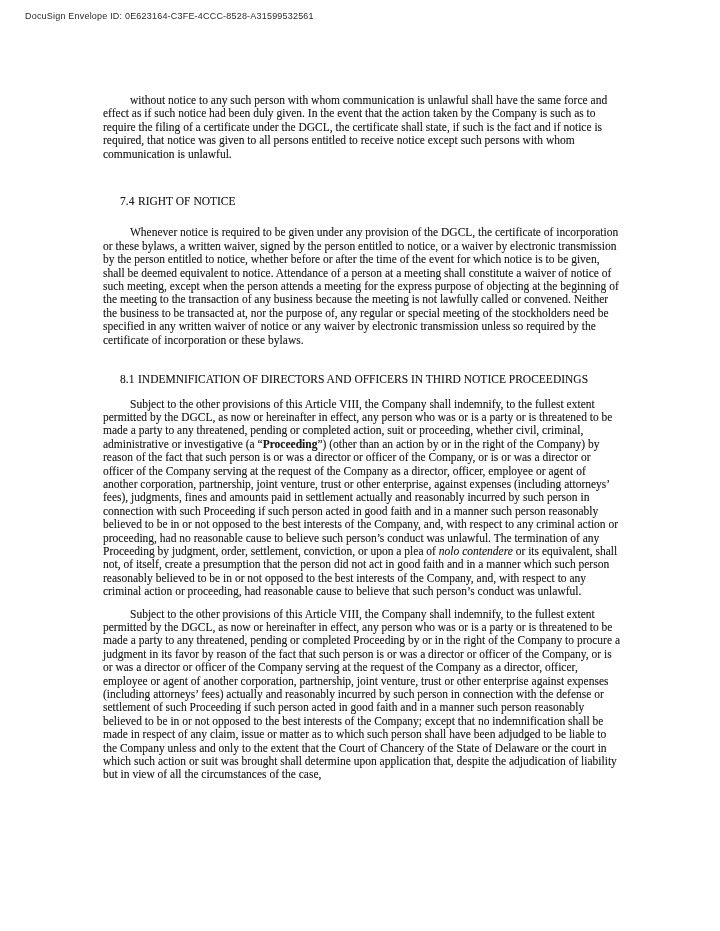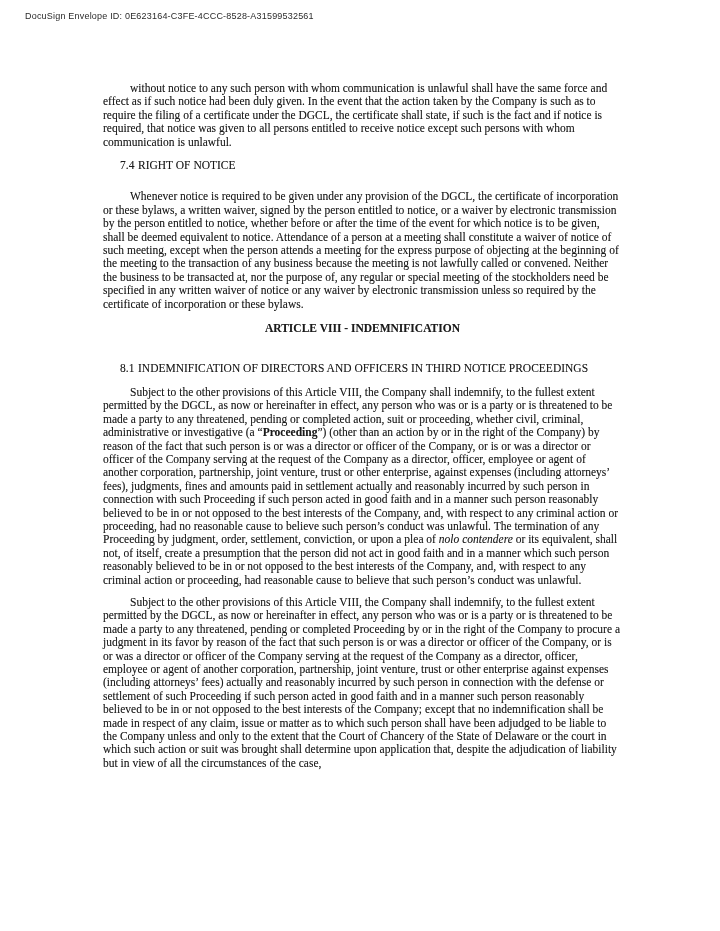--- a/index.html
+++ b/index.html
@@ -39,22 +39,22 @@
   }
   .sec-num { width: 18px; flex-shrink: 0; }
   .sec-title { flex: 1; }
   .article-heading {
     margin: 0;
     text-align: center;
     font-weight: bold;
     font-size: 11.5px;
     line-height: 13.4px;
   }
-  .mt-para1 { margin-top: 0; }
-  .mt-h74 { margin-top: 10px; }
+  .mt-para1 { margin-top: 12px; }
+  .mt-h74 { margin-top: 34px; }
   .mt-p74 { margin-top: 18px; }
   .mt-art { margin-top: 11px; }
   .mt-h81 { margin-top: 26px; }
   .mt-p81 { margin-top: 11px; }
   .mt-h82 { margin-top: 19px; }
   .mt-p82 { margin-top: 9px; }
   b { font-weight: bold; }
   i { font-style: italic; }
 </style>
 </head>
@@ -68,21 +68,20 @@
 
     <p class="para mt-para1">without notice to any such person with whom communication is unlawful shall have the same force and effect as if such notice had been duly given. In the event that the action taken by the Company is such as to require the filing of a certificate under the DGCL, the certificate shall state, if such is the fact and if notice is required, that notice was given to all persons entitled to receive notice except such persons with whom communication is unlawful.</p>
 
     <div class="sec-heading mt-h74">
       <span class="sec-num">7.4</span>
       <span class="sec-title">RIGHT OF NOTICE</span>
     </div>
 
     <p class="para mt-p74">Whenever notice is required to be given under any provision of the DGCL, the certificate of incorporation or these bylaws, a written waiver, signed by the person entitled to notice, or a waiver by electronic transmission by the person entitled to notice, whether before or after the time of the event for which notice is to be given, shall be deemed equivalent to notice. Attendance of a person at a meeting shall constitute a waiver of notice of such meeting, except when the person attends a meeting for the express purpose of objecting at the beginning of the meeting to the transaction of any business because the meeting is not lawfully called or convened. Neither the business to be transacted at, nor the purpose of, any regular or special meeting of the stockholders need be specified in any written waiver of notice or any waiver by electronic transmission unless so required by the certificate of incorporation or these bylaws.</p>
 
-    <p class="article-heading mt-art">ARTICLE VIII - INDEMNIFICATION</p>
 
     <div class="sec-heading mt-h81">
       <span class="sec-num">8.1</span>
       <span class="sec-title">INDEMNIFICATION OF DIRECTORS AND OFFICERS IN THIRD NOTICE PROCEEDINGS</span>
     </div>
 
     <p class="para mt-p81"><span>Subject to the other provisions of this Article VIII, the Company shall indemnify, to the fullest extent permitted by the DGCL, as now or hereinafter in effect, any person who was or is a party or is threatened to be made a party to any threatened, pending or completed action, suit or proceeding, whether civil, criminal, administrative or investigative (a “</span><b>Proceeding</b><span>”) (other than an action by or in the right of the Company) by reason of the fact that such person is or was a director or officer of the Company, or is or was a director or officer of the Company serving at the request of the Company as a director, officer, employee or agent of another corporation, partnership, joint venture, trust or other enterprise, against expenses (including attorneys’ fees), judgments, fines and amounts paid in settlement actually and reasonably incurred by such person in connection with such Proceeding if such person acted in good faith and in a manner such person reasonably believed to be in or not opposed to the best interests of the Company, and, with respect to any criminal action or proceeding, had no reasonable cause to believe such person’s conduct was unlawful. The termination of any Proceeding by judgment, order, settlement, conviction, or upon a plea of </span><i>nolo contendere</i><span> or its equivalent, shall not, of itself, create a presumption that the person did not act in good faith and in a manner which such person reasonably believed to be in or not opposed to the best interests of the Company, and, with respect to any criminal action or proceeding, had reasonable cause to believe that such person’s conduct was unlawful.</span></p>
 
 
     <p class="para mt-p82">Subject to the other provisions of this Article VIII, the Company shall indemnify, to the fullest extent permitted by the DGCL, as now or hereinafter in effect, any person who was or is a party or is threatened to be made a party to any threatened, pending or completed Proceeding by or in the right of the Company to procure a judgment in its favor by reason of the fact that such person is or was a director or officer of the Company, or is or was a director or officer of the Company serving at the request of the Company as a director, officer, employee or agent of another corporation, partnership, joint venture, trust or other enterprise against expenses (including attorneys’ fees) actually and reasonably incurred by such person in connection with the defense or settlement of such Proceeding if such person acted in good faith and in a manner such person reasonably believed to be in or not opposed to the best interests of the Company; except that no indemnification shall be made in respect of any claim, issue or matter as to which such person shall have been adjudged to be liable to the Company unless and only to the extent that the Court of Chancery of the State of Delaware or the court in which such action or suit was brought shall determine upon application that, despite the adjudication of liability but in view of all the circumstances of the case,</p>

